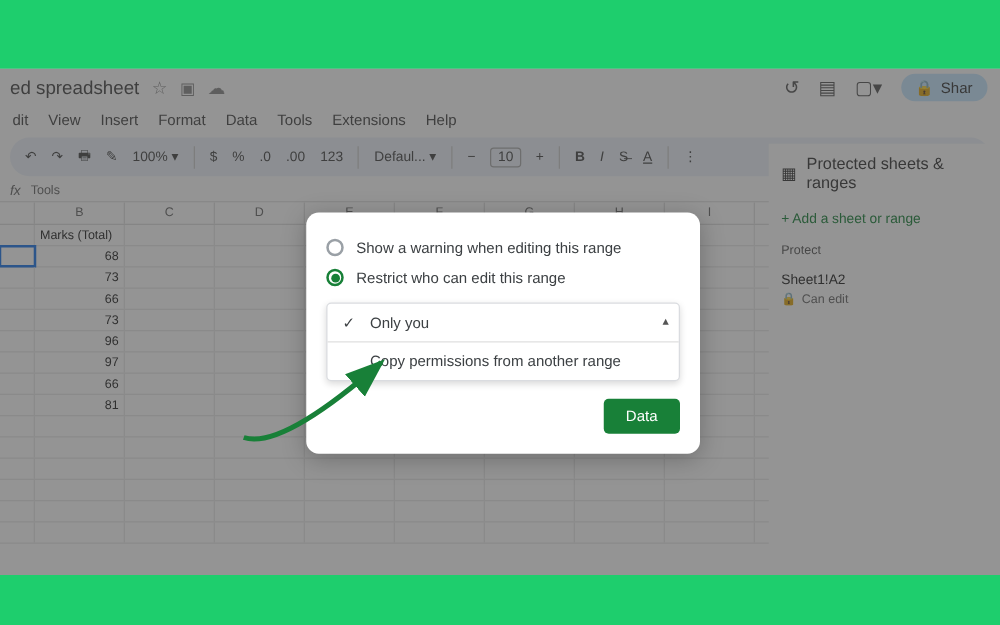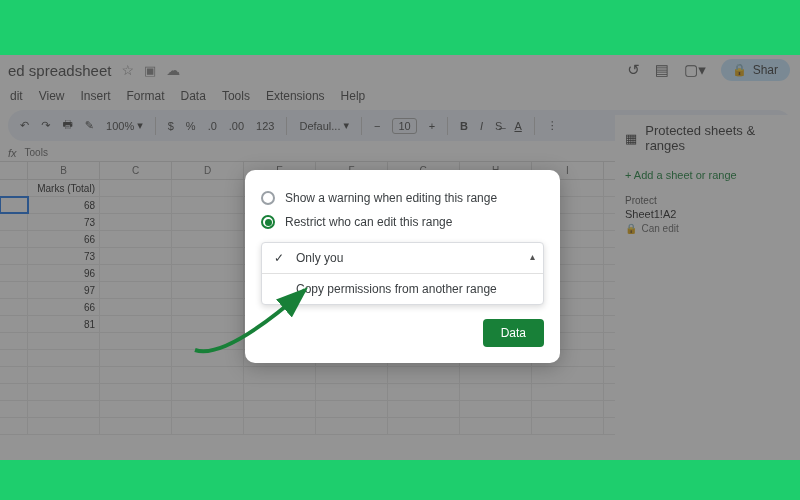--- a/index.html
+++ b/index.html
@@ -25,27 +25,27 @@
 .tb-item{display:flex;align-items:center;gap:3px}
 .zoom-box{border:1px solid #aaa;border-radius:3px;padding:1px 5px;font-size:11px}
 .fxrow{height:18px;display:flex;align-items:center;border-bottom:1px solid #ddd;font-size:10px;color:#666;padding-left:8px}
 .fxrow span.fx{font-style:italic;margin-right:8px;font-size:11px}
 .grid{position:relative;height:290px}
 .colheads{display:flex;height:18px;background:#fff;border-bottom:1px solid #ddd}
 .colhead{border-right:1px solid #e0e0e0;font-size:10px;color:#666;text-align:center;line-height:18px}
 .rows{}
 .row{display:flex;height:17px;border-bottom:1px solid #e8e8e8}
 .cell{border-right:1px solid #e8e8e8;font-size:10px;color:#222;padding:0 4px;line-height:17px;text-align:right}
-.cell.h{text-align:right;font-weight:400}
+.cell.h{text-align:left;font-weight:400}
 .cell.selected{outline:2px solid #1a73e8;outline-offset:-1px;background:#fff}
 .side-panel{position:absolute;right:0;top:60px;width:185px;height:340px;background:#fff;padding:8px 10px;font-size:12px}
 .sp-head{display:flex;align-items:center;gap:8px;padding-bottom:10px;color:#333;font-size:13px}
 .sp-add{color:#188038;font-size:11px;padding:6px 0}
 .sp-protect{margin-top:8px;font-size:10px;color:#555}
-.sp-range{font-size:11px;color:#222;margin-top:2px}
+.sp-range{font-size:11px;color:#222;margin-top:12px}
 .sp-can{font-size:10px;color:#666;margin-top:3px;display:flex;align-items:center;gap:4px}
 .dialog{position:absolute;left:245px;top:170px;width:315px;background:#fff;border-radius:10px;box-shadow:0 4px 20px rgba(0,0,0,0.25);padding:16px;z-index:10}
 .dlg-head{display:flex;justify-content:space-between;align-items:center;margin-bottom:14px}
 .dlg-title{font-size:16px;color:#3c4043}
 .dlg-close{font-size:16px;color:#666;cursor:pointer}
 .radio-row{display:flex;align-items:center;gap:10px;font-size:12px;color:#3c4043;padding:5px 0}
 .radio{width:14px;height:14px;border:2px solid #9aa0a6;border-radius:50%;flex-shrink:0}
 .radio.on{border-color:#188038;display:flex;align-items:center;justify-content:center}
 .radio.on::after{content:"";width:7px;height:7px;background:#188038;border-radius:50%}
 .dropdown{margin-top:8px;border:1px solid #dadce0;border-radius:4px;background:#fff;box-shadow:0 2px 6px rgba(0,0,0,0.15);position:relative}

